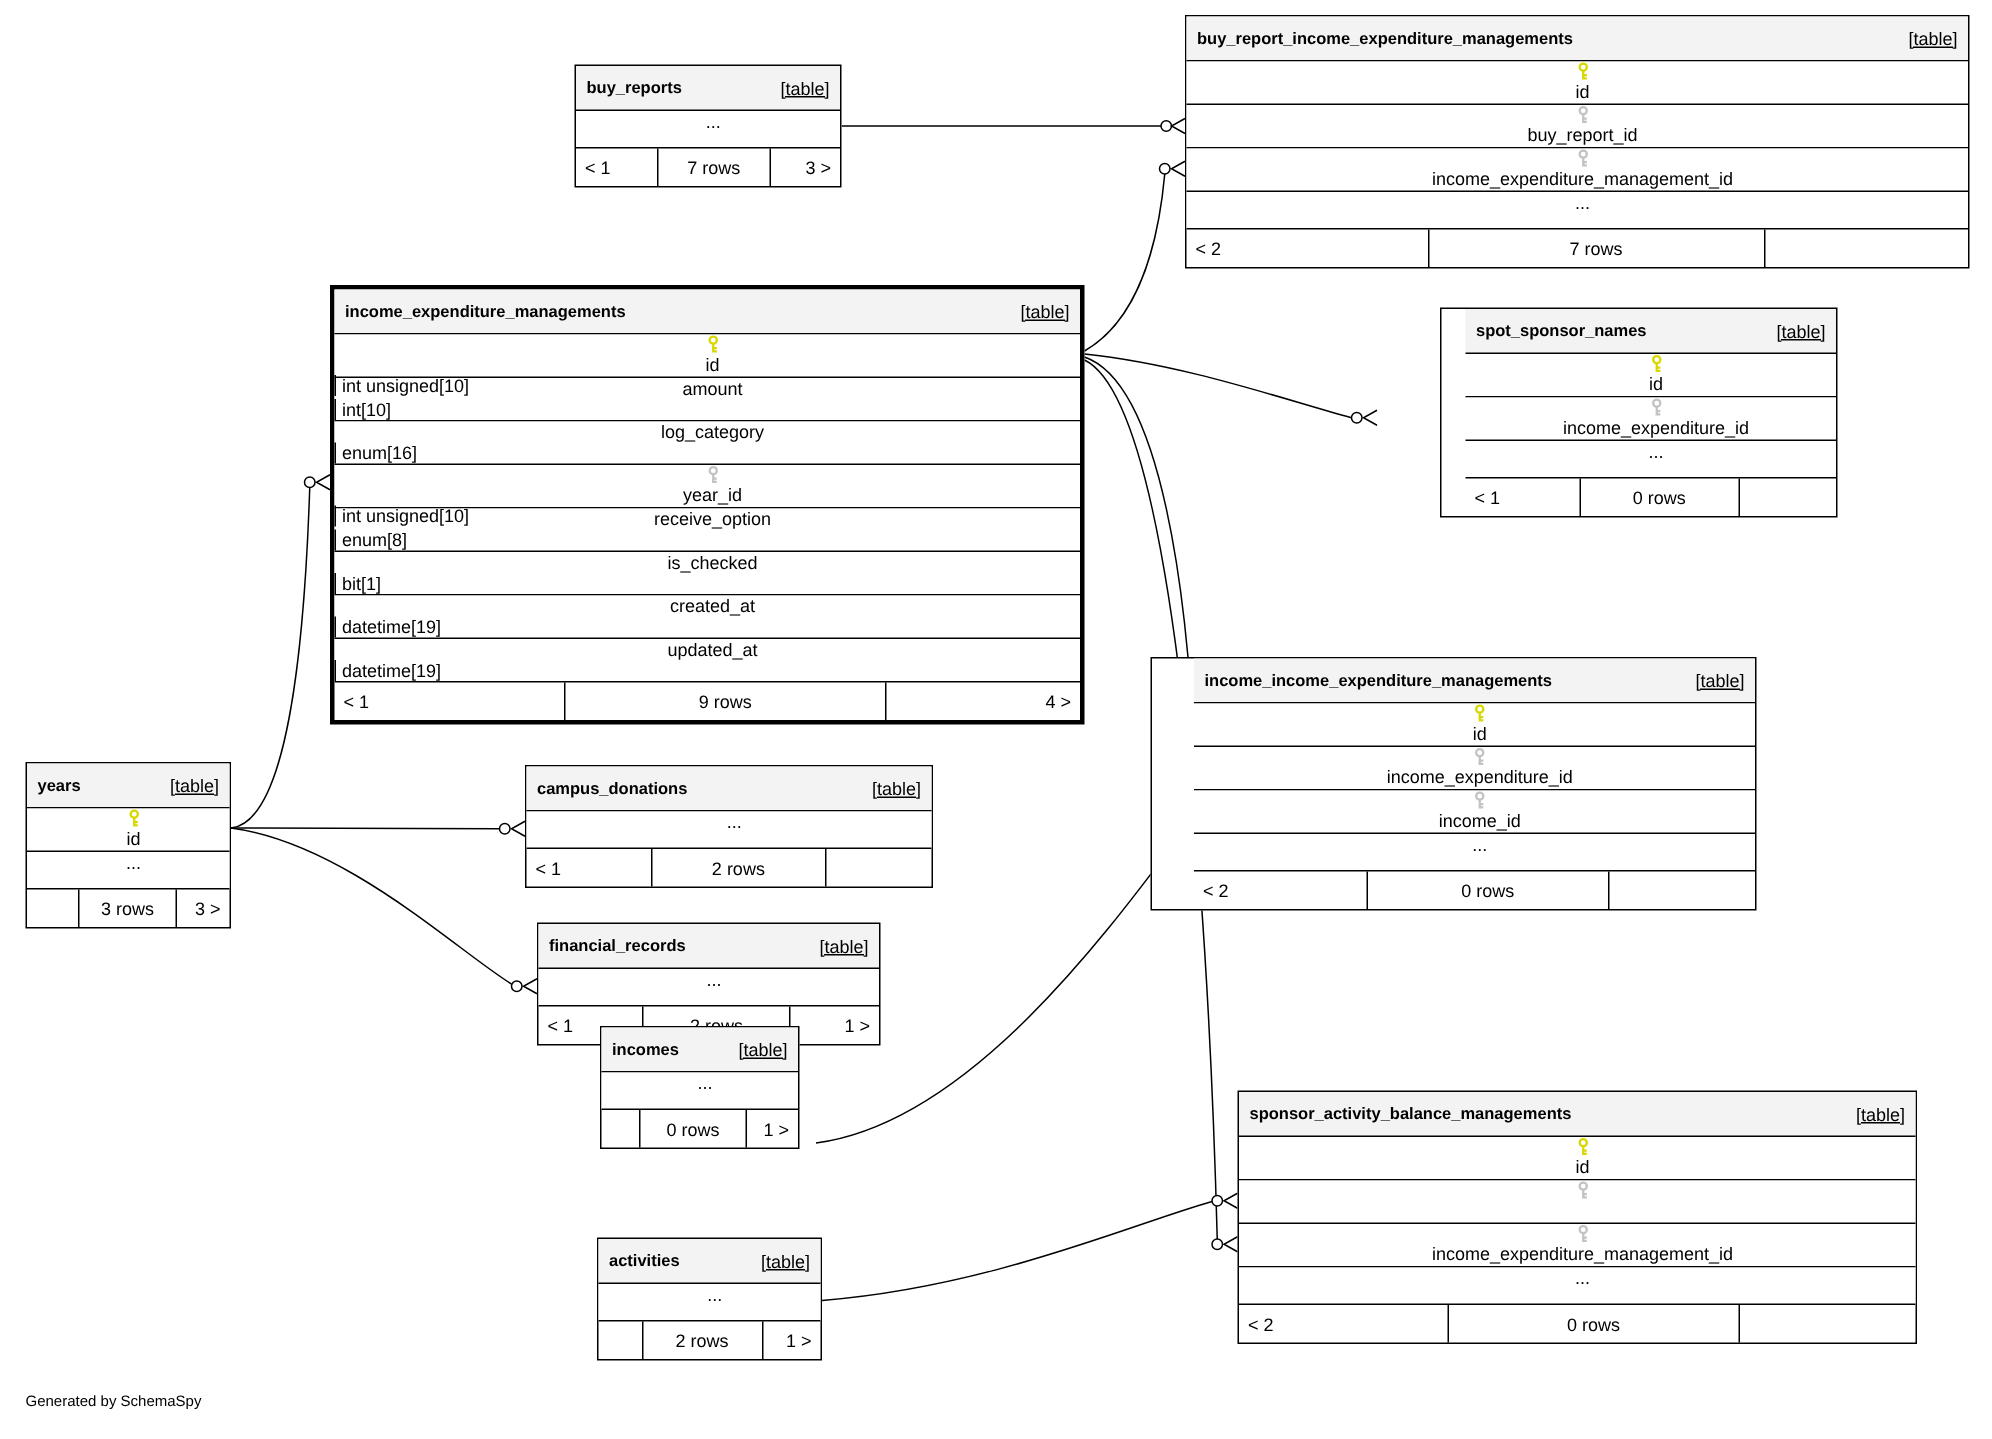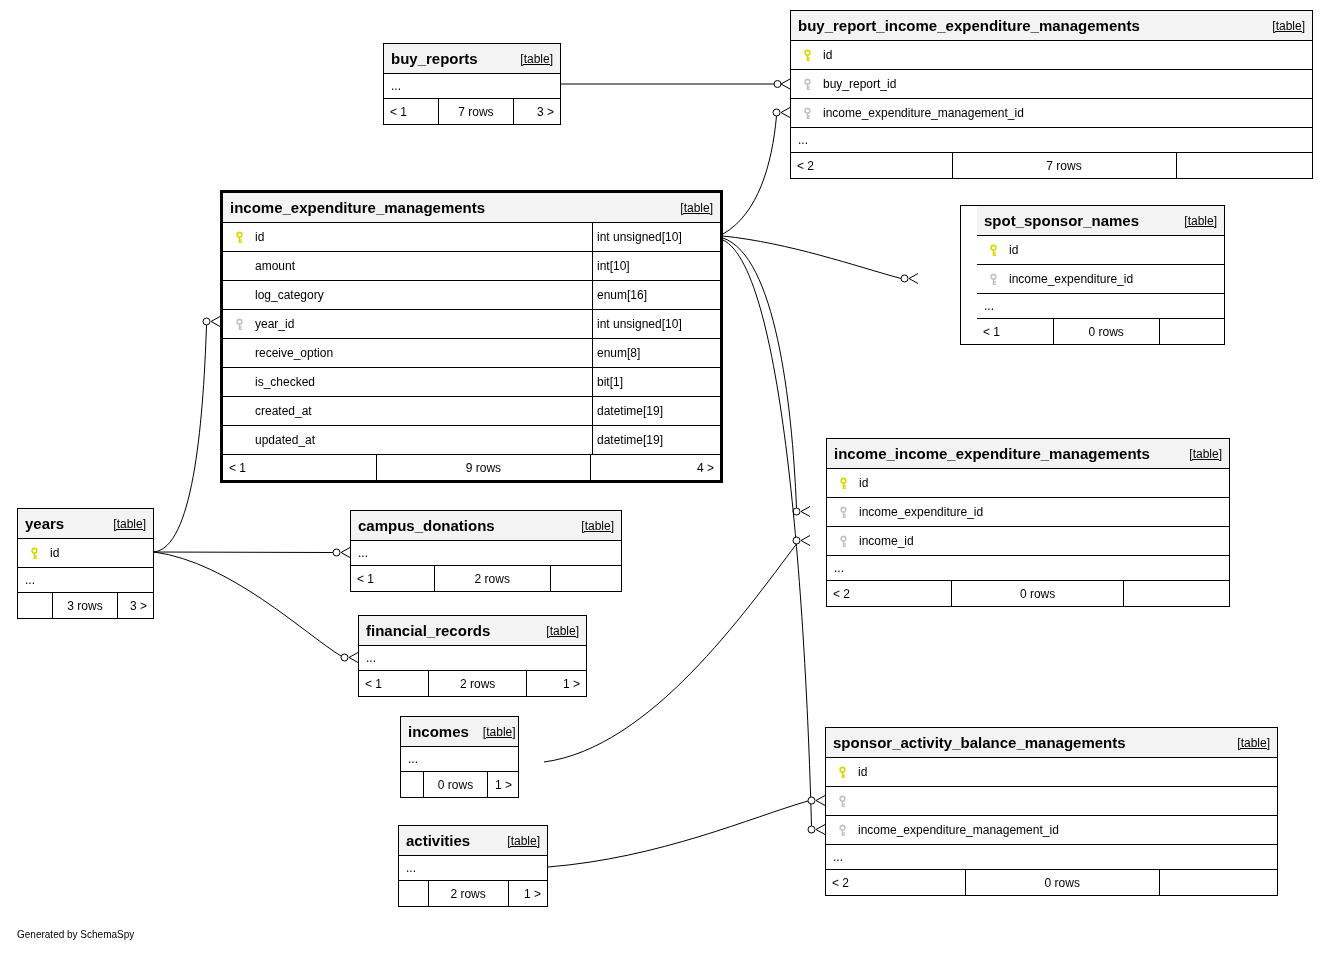--- a/index.html
+++ b/index.html
@@ -13,24 +13,24 @@
   #edges { position: absolute; left: 0; top: 0; width: 1328px; height: 959px; }
 
   .tbl { position: absolute; background: #fff; border: 1px solid #000; font-size: 12px; }
   .tbl.em { border-width: 3px; }
 
   .th {
     display: flex; align-items: center; justify-content: space-between;
     height: 30px; padding: 0 7px;
     background: #f3f3f3; border-bottom: 1px solid #000;
   }
-  .tn { font-weight: bold; font-size: 15px; white-space: nowrap; }
+  .tn { font-weight: bold; font-size: 11px; white-space: nowrap; }
   .tg { font-size: 12px; margin-left: 14px; white-space: nowrap; text-decoration: underline; }
 
-  .row { display: flex; align-items: center; height: 29px; border-bottom: 1px solid #000; background: #fff; }
+  .row { display: flex; align-items: center; height: 29px; border-bottom: 1px solid #000; background: #fff; flex-direction: column; }
   .row.el { height: 25px; padding-left: 7px; }
   .ic { width: 18px; min-width: 18px; display: flex; justify-content: center; margin-left: 7px; }
   .ic svg { display: block; }
   .pk { color: #d8d800; }
   .fk { color: #c3c3c3; }
   .nm { padding-left: 7px; flex: 1; white-space: nowrap; }
   .ty { width: 128px; min-width: 128px; align-self: stretch; display: flex; align-items: center;
         border-left: 1px solid #000; padding-left: 4px; white-space: nowrap; }
 
   .ft { display: flex; align-items: stretch; height: 25px; }
@@ -244,21 +244,21 @@
     <div class="row el">
       <span class="nm" style="padding-left:0;">...</span>
     </div>
     <div class="ft">
       <span class="fl">&lt; 1</span>
       <span class="fm">0 rows</span>
       <span class="fr"></span>
     </div>
   </div>
 
-  <div class="tbl" style="left:826px;top:438px;width:404px;">
+  <div class="tbl" style="left:767px;top:438px;width:404px;padding-left:28px;">
     <div class="th">
       <span class="tn">income_income_expenditure_managements</span>
       <span class="tg">[table]</span>
     </div>
     <div class="row">
       <span class="ic pk">
         <svg viewBox="0 0 12 14" width="11" height="13">
             <circle cx="6" cy="4" r="2.6" stroke="currentColor" stroke-width="1.7" fill="none"></circle>
             <path d="M6 6.6 V13 M6 9.8 H8.6 M6 12.2 H8.6" stroke="currentColor" stroke-width="1.7" fill="none"></path>
           </svg>
@@ -340,21 +340,21 @@
     <div class="row el">
       <span class="nm" style="padding-left:0;">...</span>
     </div>
     <div class="ft">
       <span class="fl">&lt; 1</span>
       <span class="fm">2 rows</span>
       <span class="fr">1 &gt;</span>
     </div>
   </div>
 
-  <div class="tbl" style="left:400px;top:716px;width:119px;">
+  <div class="tbl" style="left:400px;top:684px;width:133px;">
     <div class="th">
       <span class="tn">incomes</span>
       <span class="tg">[table]</span>
     </div>
     <div class="row el">
       <span class="nm" style="padding-left:0;">...</span>
     </div>
     <div class="ft">
       <span class="fl" style="flex:0 0 20%;"></span>
       <span class="fm">0 rows</span>

